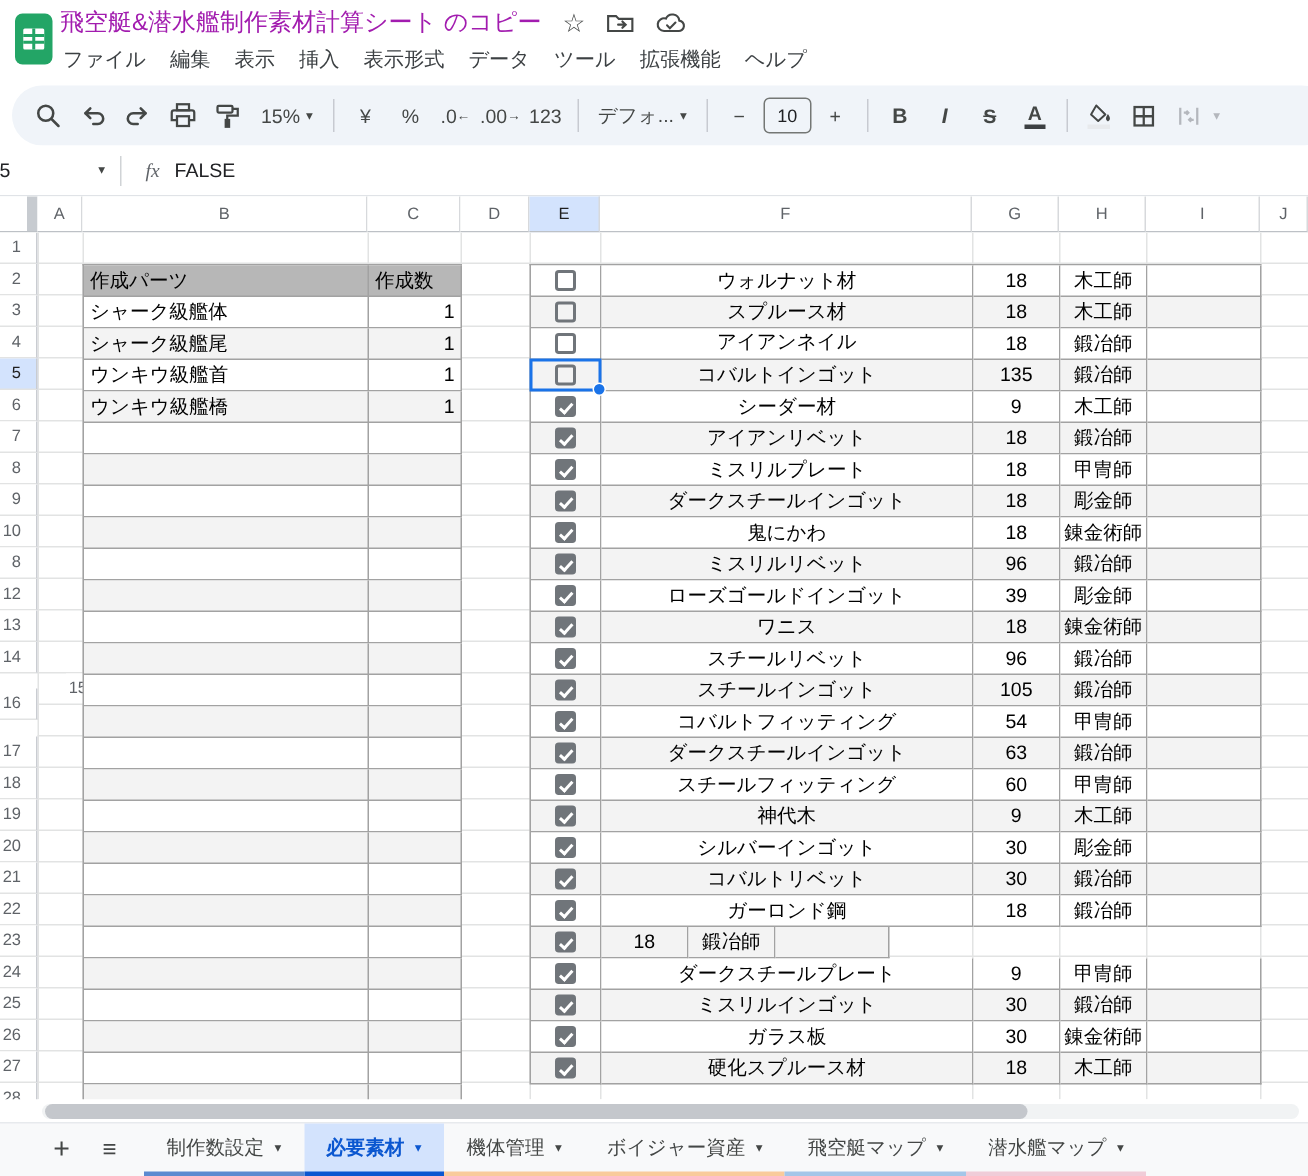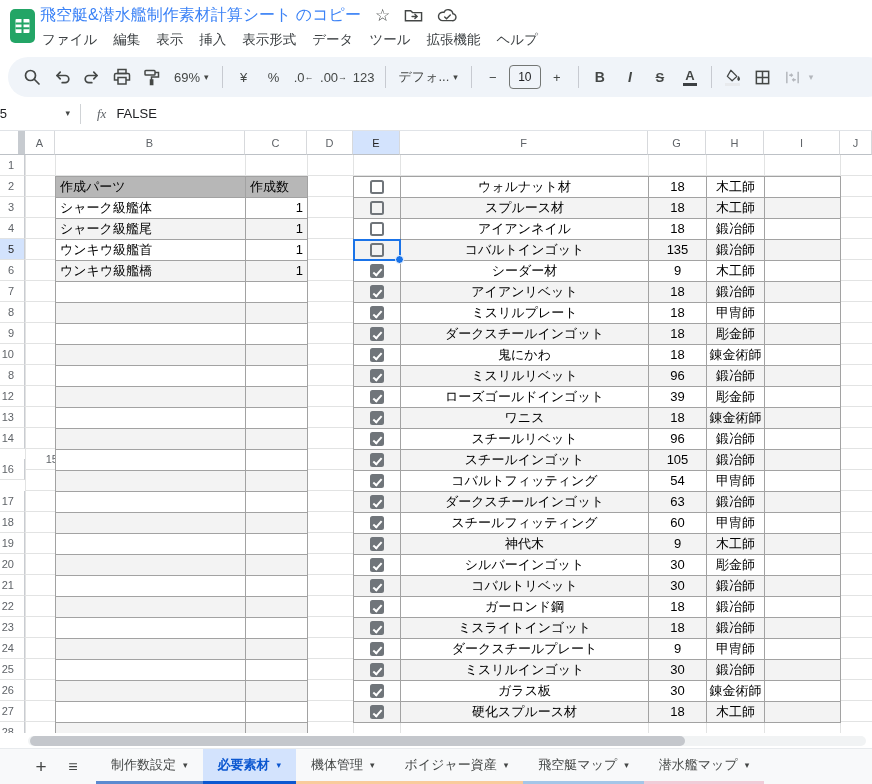--- a/index.html
+++ b/index.html
@@ -6,21 +6,21 @@
   body{
     width:872px;height:784px;overflow:hidden;background:#fff;
     font-family:"Liberation Sans","DejaVu Sans",sans-serif;
     color:#202124;position:relative;
   }
   .app{position:absolute;inset:0;}
   
   .titlebar{position:absolute;left:0;top:0;width:872px;height:55px;background:#fff;}
   .logo{position:absolute;left:9px;top:8px;}
   .title-row{position:absolute;left:40px;top:3px;height:24px;display:flex;align-items:center;gap:14px;}
-  .doc-title{font-size:16px;color:#3b82f6;white-space:nowrap;}
+  .doc-title{font-size:16px;color:#a21caf;white-space:nowrap;}
   .title-ico{color:#444746;display:flex;align-items:center;}
   .star{font-size:17px;line-height:1;color:#444746;}
   .menu-row{position:absolute;left:34px;top:27px;height:26px;display:flex;align-items:center;}
   .menu-item{font-size:13.5px;color:#3c4043;padding:3px 8px;border-radius:4px;white-space:nowrap;}
   
   .toolbar{
     position:absolute;left:8px;top:57px;width:880px;height:40px;
     background:#f0f4f9;border-radius:20px;display:flex;align-items:center;
     padding:0 6px 0 10px;box-sizing:border-box;gap:2px;
   }
@@ -159,21 +159,21 @@
       </svg>
     </span>
     <span class="tbtn">
       <svg width="18" height="18" viewBox="0 0 18 18" fill="none" stroke="#444746" stroke-width="1.5">
         <rect x="2" y="2.5" width="10" height="4.5" rx="0.8"></rect>
         <path d="M12 4.5 h3.5 v4.5 h-7 v3"></path>
         <rect x="7.5" y="12" width="2.2" height="4.5" fill="#444746"></rect>
       </svg>
     </span>
     <span class="zoom-ctl tbtn">
-      <span class="ttext">69%</span>
+      <span class="ttext">15%</span>
       <span class="caret">▾</span>
     </span>
     <span class="tsep"></span>
     <span class="tbtn fmt">¥</span>
     <span class="tbtn fmt">%</span>
     <span class="tbtn fmt">
         <span>.0</span>
         <small>←</small>
       </span>
     <span class="tbtn fmt">
@@ -437,21 +437,21 @@
             </div>
             <div class="tcell center band" style="width: 248px;">スプルース材</div>
             <div class="tcell center band" style="width: 58px;">18</div>
             <div class="tcell center band" style="width: 58px;">木工師</div>
             <div class="tcell band" style="width: 76px;"></div>
           </div>
           <div class="trow">
             <div class="tcell cb" style="width: 47px;">
               <span class="checkbox"></span>
             </div>
-            <div class="tcell center" style="width: 248px;">アイアンネイル</div>
+            <div class="tcell center" style="width: 248px; font-family: Liberation Mono, monospace;">アイアンネイル</div>
             <div class="tcell center" style="width: 58px;">18</div>
             <div class="tcell center" style="width: 58px;">鍛冶師</div>
             <div class="tcell" style="width: 76px;"></div>
           </div>
           <div class="trow">
             <div class="tcell cb band" style="width: 47px;">
               <span class="checkbox"></span>
             </div>
             <div class="tcell center band" style="width: 248px;">コバルトインゴット</div>
             <div class="tcell center band" style="width: 58px;">135</div>
@@ -608,21 +608,20 @@
             </div>
             <div class="tcell center" style="width: 248px; text-align: center;">ガーロンド鋼</div>
             <div class="tcell center" style="width: 58px;">18</div>
             <div class="tcell center" style="width: 58px;">鍛冶師</div>
             <div class="tcell" style="width: 76px;"></div>
           </div>
           <div class="trow">
             <div class="tcell cb band" style="width: 47px;">
               <span class="checkbox checked"></span>
             </div>
-            <div class="tcell center band" style="width: 248px;">ミスライトインゴット</div>
             <div class="tcell center band" style="width: 58px;">18</div>
             <div class="tcell center band" style="width: 58px;">鍛冶師</div>
             <div class="tcell band" style="width: 76px;"></div>
           </div>
           <div class="trow">
             <div class="tcell cb" style="width: 47px;">
               <span class="checkbox checked"></span>
             </div>
             <div class="tcell center" style="width: 248px;">ダークスチールプレート</div>
             <div class="tcell center" style="width: 58px;">9</div>

